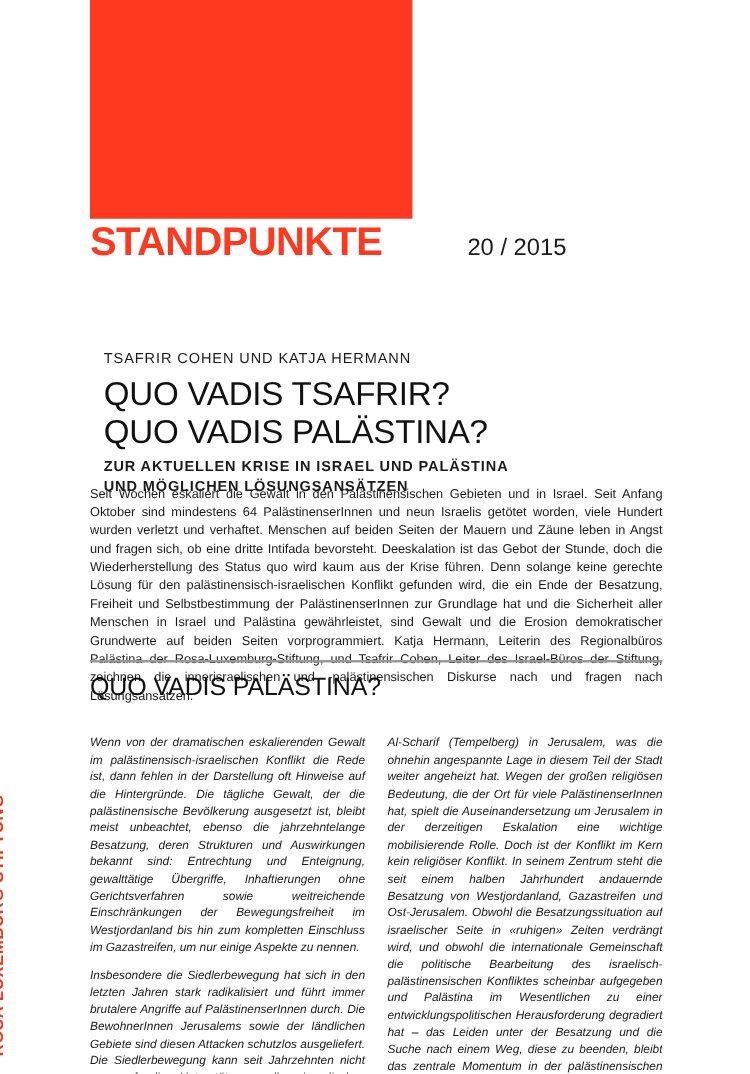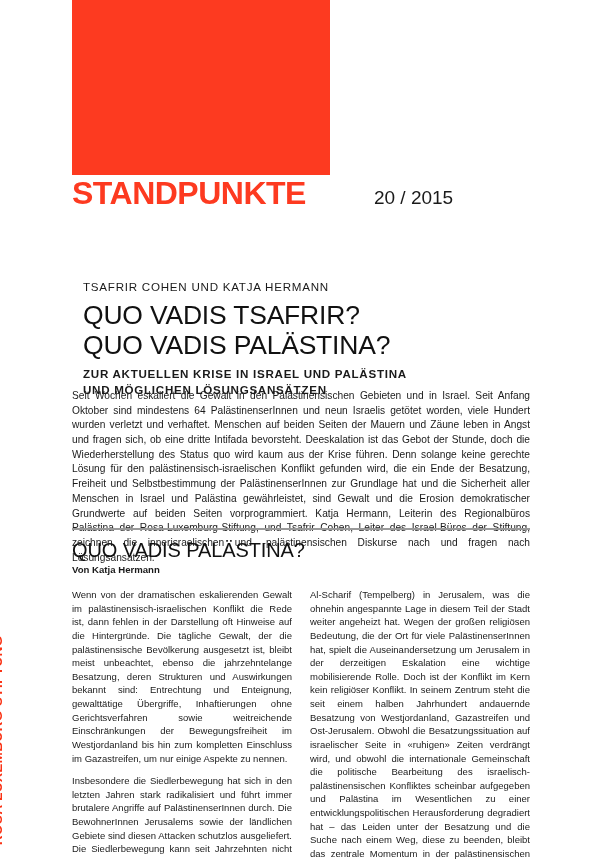--- a/index.html
+++ b/index.html
@@ -143,20 +143,21 @@
   
   .columns {
     position: absolute;
     left: 72px;
     top: 588px;
     width: 458px;
     height: 271px;
     display: flex;
     gap: 18px;
     overflow: hidden;
+    font-style: italic;
   }
   .column {
     width: 220px;
     font-size: 9.5px;
     line-height: 1.435;
     text-align: justify;
     color: #1a1a1a;
   }
   .column p {
     margin: 0;
@@ -198,21 +199,20 @@
     <div>ZUR AKTUELLEN KRISE IN ISRAEL UND PALÄSTINA</div>
     <div>UND MÖGLICHEN LÖSUNGSANSÄTZEN</div>
   </div>
 </div>
 
 <div class="abstract">Seit Wochen eskaliert die Gewalt in den Palästinensischen Gebieten und in Israel. Seit Anfang Oktober sind mindestens 64 PalästinenserInnen und neun Israelis getötet worden, viele Hundert wurden verletzt und verhaftet. Menschen auf beiden Seiten der Mauern und Zäune leben in Angst und fragen sich, ob eine dritte Intifada bevorsteht. Deeskalation ist das Gebot der Stunde, doch die Wiederherstellung des Status quo wird kaum aus der Krise führen. Denn solange keine gerechte Lösung für den palästinensisch-israelischen Konflikt gefunden wird, die ein Ende der Besatzung, Freiheit und Selbstbestimmung der PalästinenserInnen zur Grundlage hat und die Sicherheit aller Menschen in Israel und Palästina gewährleistet, sind Gewalt und die Erosion demokratischer Grundwerte auf beiden Seiten vorprogrammiert. Katja Hermann, Leiterin des Regionalbüros Palästina der Rosa-Luxemburg-Stiftung, und Tsafrir Cohen, Leiter des Israel-Büros der Stiftung, zeichnen die innerisraelischen und -palästinensischen Diskurse nach und fragen nach Lösungsansätzen.</div>
 
 <div class="section">
   <div class="rule"></div>
   <div class="section-title">QUO VADIS PALÄSTINA?</div>
-  <div class="section-byline">Von Katja Hermann</div>
 </div>
 
 <div class="columns">
   <div class="column">
     <p>Wenn von der dramatischen eskalierenden Gewalt im palästinensisch-israelischen Konflikt die Rede ist, dann fehlen in der Darstellung oft Hinweise auf die Hintergründe. Die tägliche Gewalt, der die palästinensische Bevölkerung ausgesetzt ist, bleibt meist unbeachtet, ebenso die jahrzehntelange Besatzung, deren Strukturen und Auswirkungen bekannt sind: Entrechtung und Enteignung, gewalttätige Übergriffe, Inhaftierungen ohne Gerichtsverfahren sowie weitreichende Einschränkungen der Bewegungsfreiheit im Westjordanland bis hin zum kompletten Einschluss im Gazastreifen, um nur einige Aspekte zu nennen.</p>
     <p>Insbesondere die Siedlerbewegung hat sich in den letzten Jahren stark radikalisiert und führt immer brutalere Angriffe auf PalästinenserInnen durch. Die BewohnerInnen Jerusalems sowie der ländlichen Gebiete sind diesen Attacken schutzlos ausgeliefert. Die Siedlerbewegung kann seit Jahrzehnten nicht nur auf die Unterstützung aller israelischen Regierungen bauen, sie weiß sich auch durch den gesellschaftlichen Mainstream legitimiert. Seit dem Sommer häufen sich die Aktivitäten radikaler SiedlerInnen im Umfeld des Haram</p>
   </div>
   <div class="column">
     <p>Al-Scharif (Tempelberg) in Jerusalem, was die ohnehin angespannte Lage in diesem Teil der Stadt weiter angeheizt hat. Wegen der großen religiösen Bedeutung, die der Ort für viele PalästinenserInnen hat, spielt die Auseinandersetzung um Jerusalem in der derzeitigen Eskalation eine wichtige mobilisierende Rolle. Doch ist der Konflikt im Kern kein religiöser Konflikt. In seinem Zentrum steht die seit einem halben Jahrhundert andauernde Besatzung von Westjordanland, Gazastreifen und Ost-Jerusalem. Obwohl die Besatzungssituation auf israelischer Seite in «ruhigen» Zeiten verdrängt wird, und obwohl die internationale Gemeinschaft die politische Bearbeitung des israelisch-palästinensischen Konfliktes scheinbar aufgegeben und Palästina im Wesentlichen zu einer entwicklungspolitischen Herausforderung degradiert hat – das Leiden unter der Besatzung und die Suche nach einem Weg, diese zu beenden, bleibt das zentrale Momentum in der palästinensischen Gesellschaft. Die derzeit täglichen Proteste palästinensischer Jugendlicher und junger Erwachsener sind der Aufschrei einer Generation, die tief frustriert und ohne Hoffnung ist. Das Gleiche gilt für die zumeist jugendlichen PalästinenserInnen, die im Alleingang und mit Messern bewaffnet Israelis angreifen. Angesichts der Übermacht Isra-</p>
   </div>

